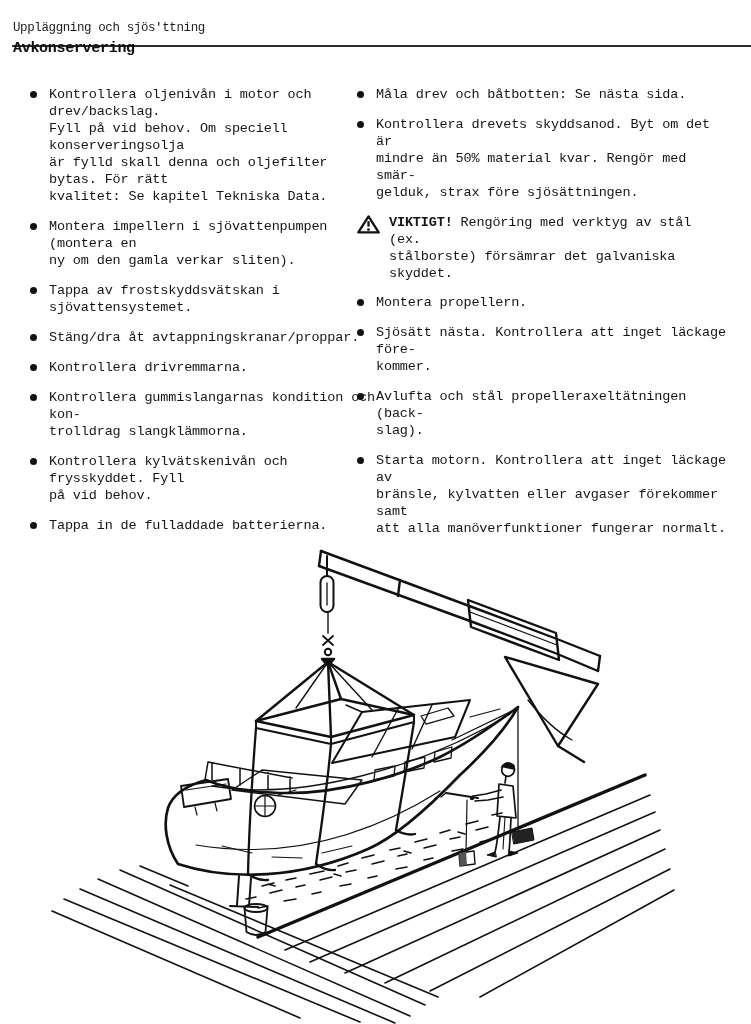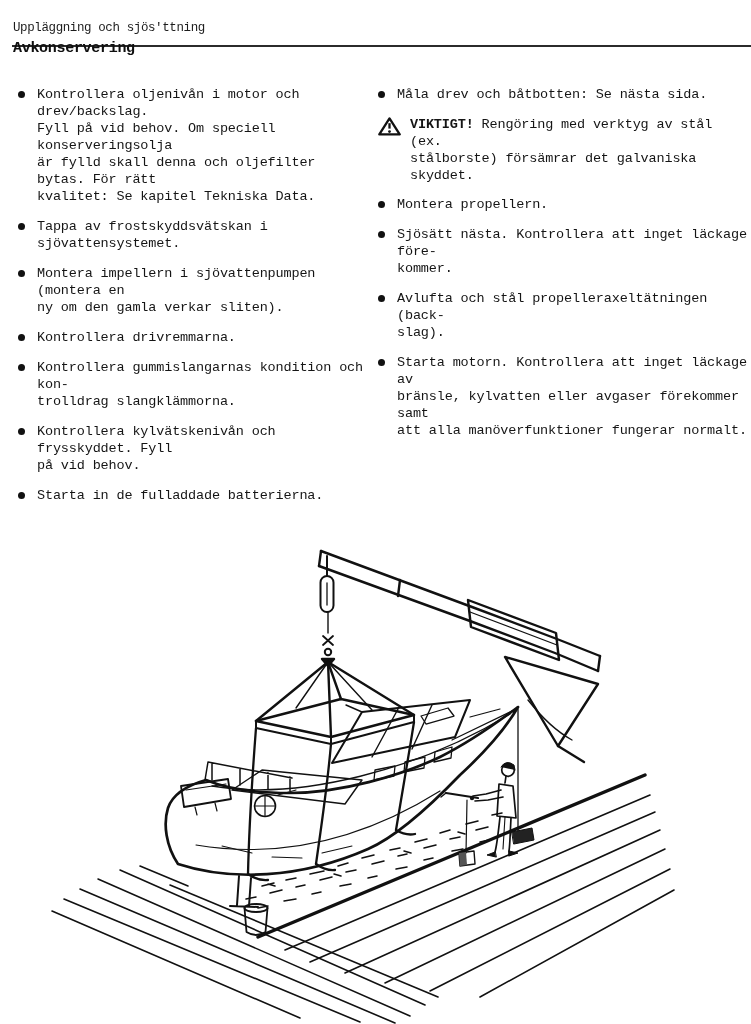--- a/index.html
+++ b/index.html
@@ -11,22 +11,22 @@
   .running-head{
     position:absolute;left:13px;top:20px;font-size:13px;letter-spacing:-0.4px;
     transform:scaleX(0.96);transform-origin:left center;color:#1c1c1c;
   }
   .head-rule{position:absolute;left:12px;right:11px;top:45px;height:2.4px;background:#2b2b2b;}
   .doc-title{
     position:absolute;left:13px;top:40px;font-size:15px;font-weight:bold;
     letter-spacing:-0.3px;color:#0f0f0f;
   }
   .col{position:absolute;top:86px;font-size:13.5px;line-height:17px;letter-spacing:-0.15px;}
-  .col-left{left:18px;width:345px;}
-  .col-right{left:378px;width:370px;}
+  .col-left{left:30px;width:345px;}
+  .col-right{left:357px;width:370px;}
   .item{display:flex;margin-bottom:13px;}
   .dot{flex:0 0 7px;width:7px;height:7px;border-radius:50%;background:#111;margin-top:5px;margin-right:12px;}
   .itext{white-space:pre-line;flex:1;}
   .warn{display:flex;margin-bottom:12px;}
   .warn-icon{flex:0 0 24px;margin-right:8px;margin-top:0px;}
   .warn-text{flex:1;white-space:normal;}
   .warn-text .wt{white-space:pre-line;}
   .warn-label{font-weight:bold;}
   .illu{position:absolute;left:0;top:530px;width:751px;height:494px;}
   svg *{vector-effect:none;}
@@ -43,51 +43,61 @@
   <div class="col col-left">
     <div class="item">
         <span class="dot"></span>
         <span class="itext">Kontrollera oljenivån i motor och drev/backslag.
 Fyll på vid behov. Om speciell konserveringsolja
 är fylld skall denna och oljefilter bytas. För rätt
 kvalitet: Se kapitel Tekniska Data.</span>
       </div>
     <div class="item">
         <span class="dot"></span>
-        <span class="itext">Tappa av frostskyddsvätskan i sjövattensystemet.</span>
-      </div>
-    <div class="item">
-        <span class="dot"></span>
         <span class="itext">Montera impellern i sjövattenpumpen (montera en
 ny om den gamla verkar sliten).</span>
       </div>
     <div class="item">
         <span class="dot"></span>
+        <span class="itext">Tappa av frostskyddsvätskan i sjövattensystemet.</span>
+      </div>
+    <div class="item">
+        <span class="dot"></span>
+        <span class="itext">Stäng/dra åt avtappningskranar/proppar.</span>
+      </div>
+    <div class="item">
+        <span class="dot"></span>
         <span class="itext">Kontrollera drivremmarna.</span>
       </div>
     <div class="item">
         <span class="dot"></span>
         <span class="itext">Kontrollera gummislangarnas kondition och kon-
 trolldrag slangklämmorna.</span>
       </div>
     <div class="item">
         <span class="dot"></span>
         <span class="itext">Kontrollera kylvätskenivån och frysskyddet. Fyll
 på vid behov.</span>
       </div>
     <div class="item">
         <span class="dot"></span>
-        <span class="itext">Starta in de fulladdade batterierna.</span>
+        <span class="itext">Tappa in de fulladdade batterierna.</span>
       </div>
   </div>
 
   <div class="col col-right">
     <div class="item">
         <span class="dot"></span>
         <span class="itext">Måla drev och båtbotten: Se nästa sida.</span>
+      </div>
+    <div class="item">
+        <span class="dot"></span>
+        <span class="itext">Kontrollera drevets skyddsanod. Byt om det är
+mindre än 50% material kvar. Rengör med smär-
+gelduk, strax före sjösättningen.</span>
       </div>
 
     <div class="warn">
       <span class="warn-icon">
         <svg width="23" height="21" viewBox="0 0 23 21">
           <path d="M11.5 2.4 L21.7 18.4 L1.3 18.4 Z" fill="none" stroke="#111" stroke-width="2.3" stroke-linejoin="round"></path>
           <line x1="11.5" y1="7.2" x2="11.5" y2="12.6" stroke="#111" stroke-width="2.3"></line>
           <circle cx="11.5" cy="15.6" r="1.45" fill="#111"></circle>
         </svg>
       </span>

